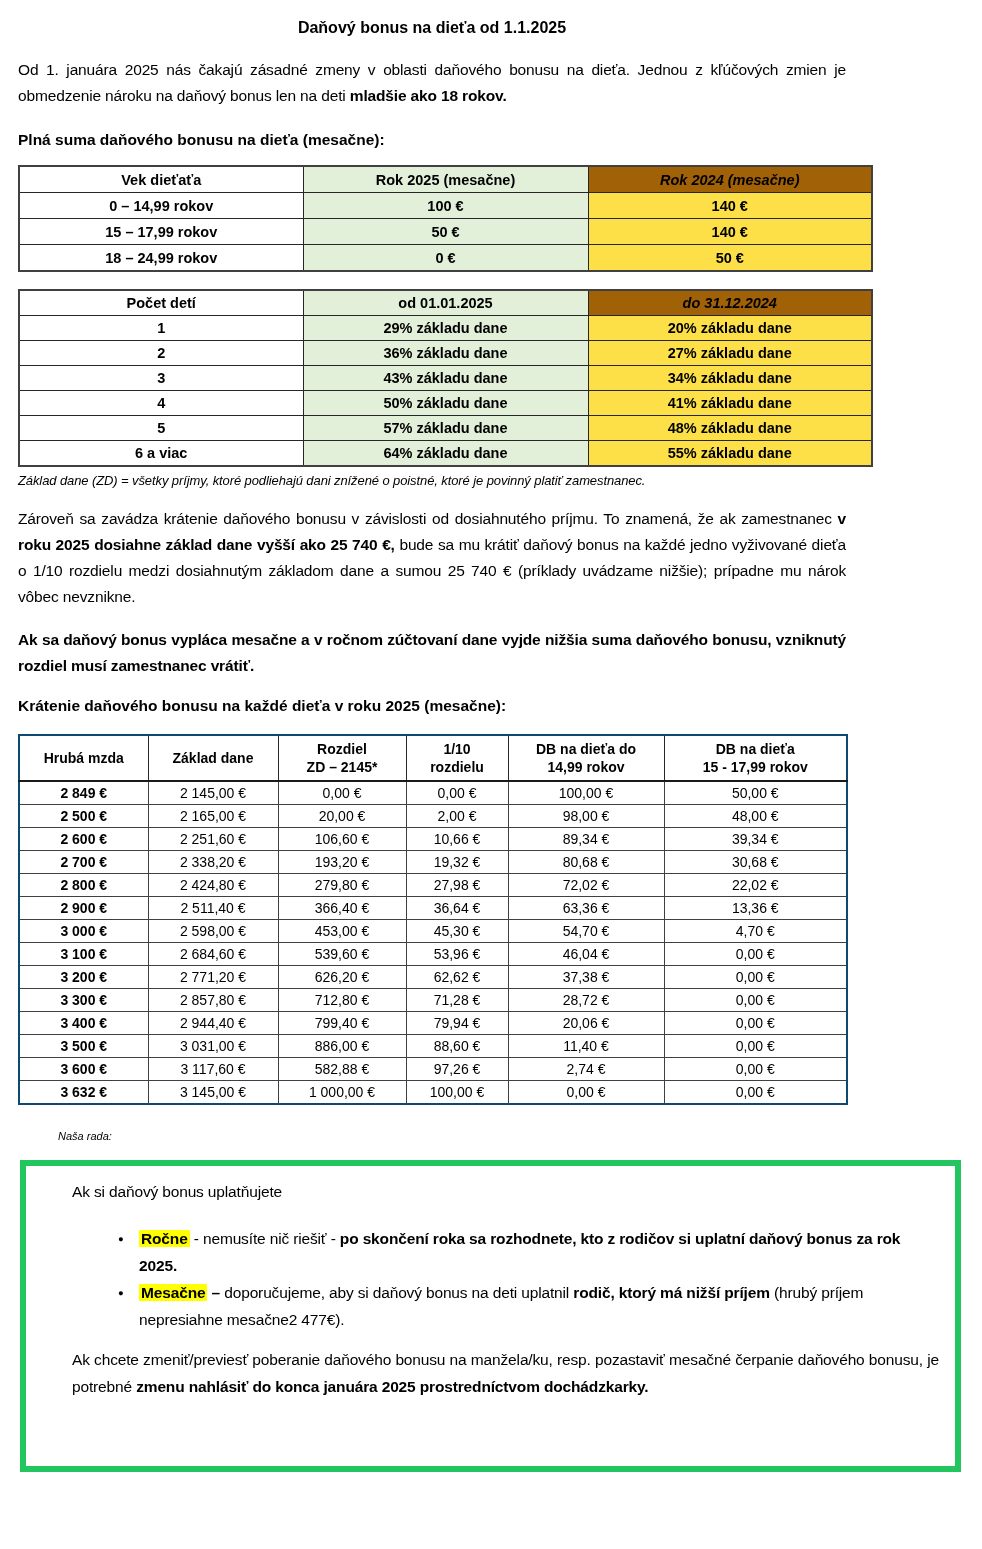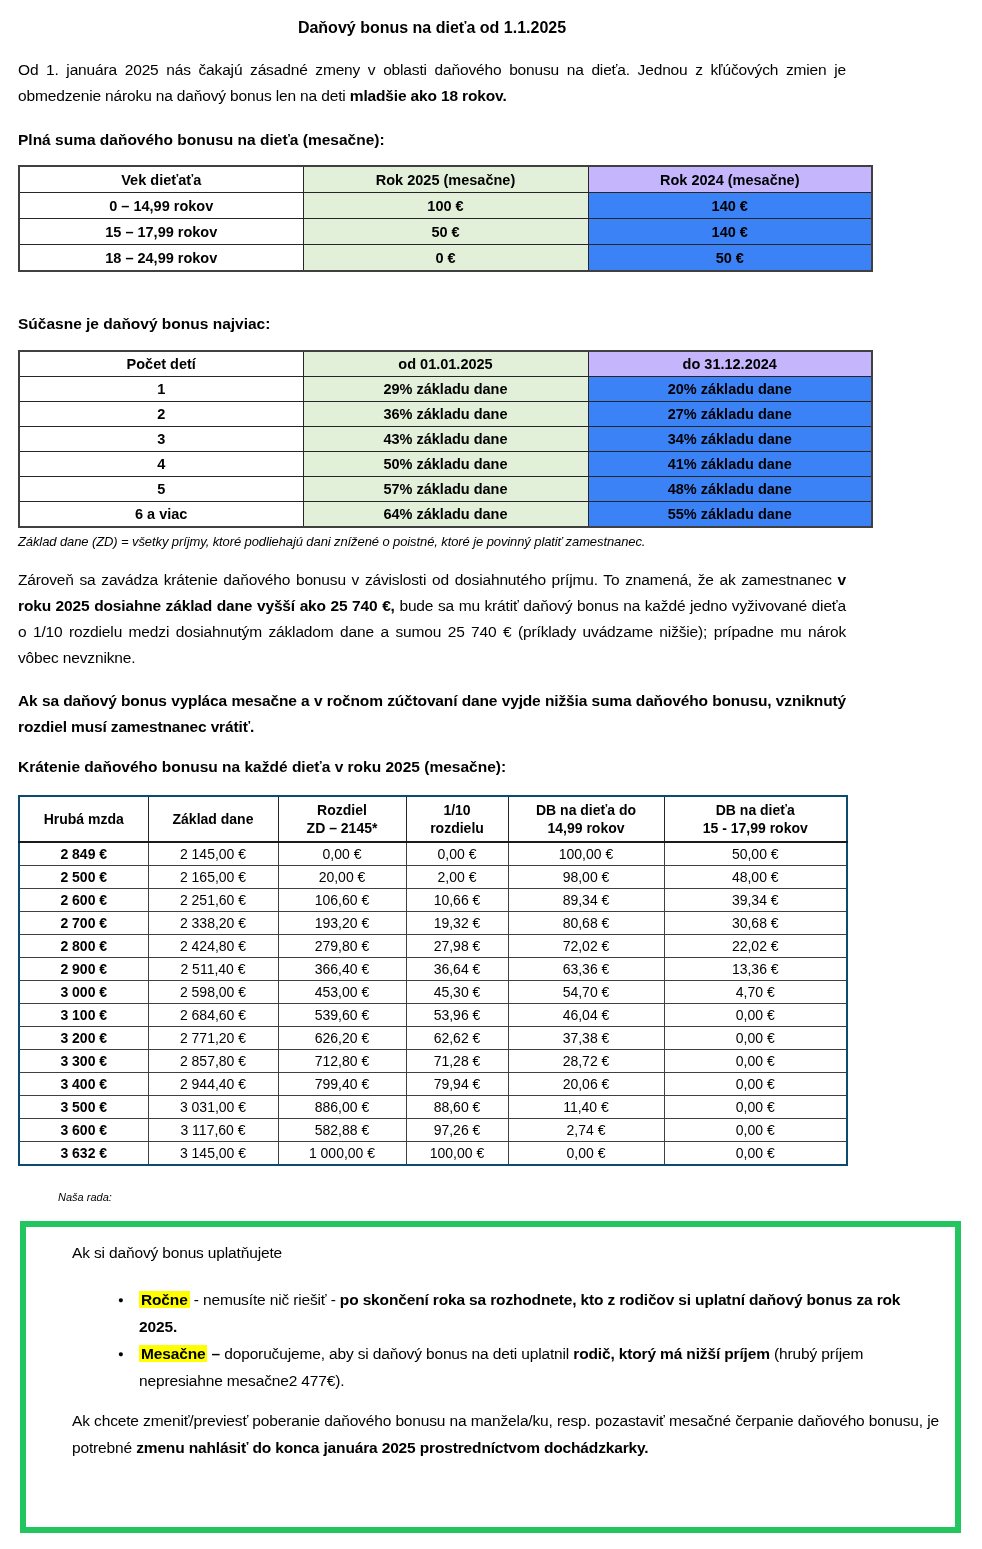--- a/index.html
+++ b/index.html
@@ -34,23 +34,23 @@
   }
   table.cmp th, table.cmp td {
     border: 1px solid #262626; text-align: center;
     height: 25px; padding: 0 4px; overflow: hidden;
   }
   table.cmp th { font-weight: bold; }
   table.cmp col.c1 { width: 284px; }
   table.cmp col.c2 { width: 285px; }
   table.cmp col.c3 { width: 284px; }
   table.cmp .col-green { background: #e2efd9; }
-  table.cmp .col-gray  { background: #c4b5fd; }
+  table.cmp .col-gray  { background: #a16207; font-style: italic; }
   table.cmp tbody td:nth-child(2) { background: #e2efd9; margin-top: 46px; }
-  table.cmp tbody td:nth-child(3) { background: #3b82f6; }
+  table.cmp tbody td:nth-child(3) { background: #fde047; }
   table.t2 { margin-top: 17px; }
   table.t2 th, table.t2 td { height: 24px; }
 
   .footnote {
     width: 860px; margin: 6px 0 0 0;
     font-style: italic; font-size: 13px; line-height: 16px; letter-spacing: -0.1px;
   }
 
   .para-reduction { margin-top: 17px; }
   .para-bold { margin-top: 17px; font-weight: bold; }
@@ -138,21 +138,20 @@
           <td>140 €</td>
         </tr>
         <tr>
           <td>18 – 24,99 rokov</td>
           <td>0 €</td>
           <td>50 €</td>
         </tr>
       </tbody>
   </table>
 
-  <h2 class="h2 h2-2">Súčasne je daňový bonus najviac:</h2>
 
   <table class="cmp t2">
     <colgroup>
         <col class="c1">
         <col class="c2">
         <col class="c3">
       </colgroup>
     <thead>
       <tr>
         <th>Počet detí</th>

